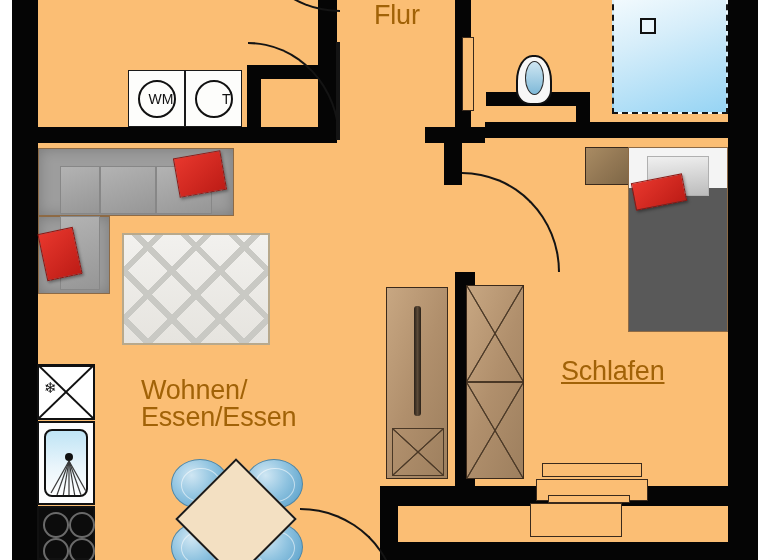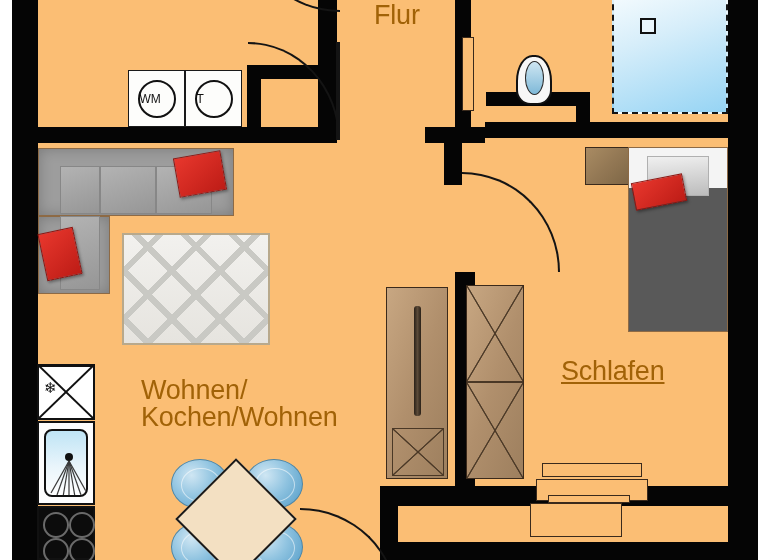--- a/index.html
+++ b/index.html
@@ -25,22 +25,22 @@
   .lbl-wk{font-size:27px;text-align:center;line-height:41px;}
 
   
   .appbox{
     position:absolute;background:#fdfdfb;border:1.5px solid #1a1a1a;
     box-sizing:border-box;display:flex;align-items:center;justify-content:center;
   }
   .appcircle{
     width:38px;height:38px;border-radius:50%;
     border:2.5px solid #111;box-sizing:border-box;
-    display:flex;align-items:center;justify-content:flex-start;
-    font-size:12px;color:#111;font-family:"Liberation Sans",sans-serif;
+    display:flex;align-items:center;justify-content:flex-end;
+    font-size:14px;color:#111;font-family:"Liberation Sans",sans-serif;
   }
 
   
   .sofa-frame{
     position:absolute;background:#9d9d9d;
     border:1.5px solid #8d6a45;box-sizing:border-box;
     box-shadow:inset 0 0 14px rgba(0,0,0,.22);
   }
   .cush{
     position:absolute;background:linear-gradient(160deg,#b3b3b3,#969696);
@@ -292,17 +292,17 @@
   </div>
 
   <div class="furn" style="left:542px;top:463px;width:100px;height:14px;"></div>
   <div class="furn" style="left:536px;top:479px;width:112px;height:22px;"></div>
   <div class="furn" style="left:530px;top:503px;width:92px;height:34px;"></div>
   <div class="furn" style="left:548px;top:495px;width:82px;height:8px;"></div>
 
   <div class="lbl lbl-flur" style="left:374px;top:0px;">Flur</div>
 
   <div class="lbl lbl-wk" style="left:141px;top:361px;margin-top:9px;">Wohnen/</div>
-  <div class="lbl lbl-wk" style="left:141px;top:397px;">Kochen/Wohnen</div>
+  <div class="lbl lbl-wk" style="left:141px;top:397px;">Essen/Essen</div>
 
   <div class="lbl lbl-room" style="left:561px;top:356px;text-decoration:underline;">Schlafen</div>
 
 </div>
 
 </body></html>

